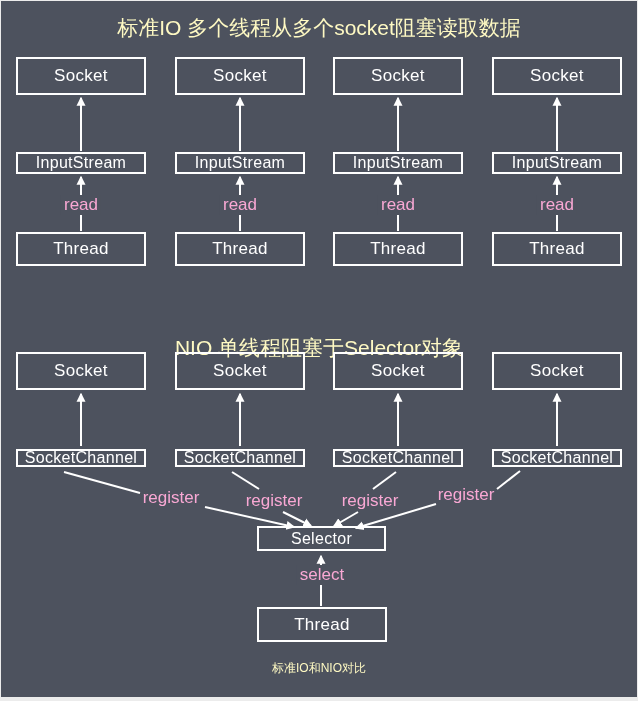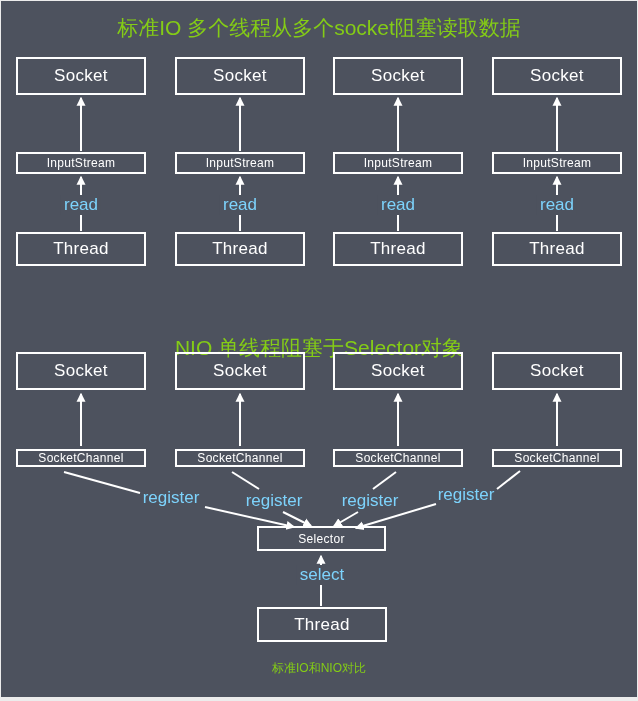--- a/index.html
+++ b/index.html
@@ -24,40 +24,40 @@
   }
   .arrows line{stroke:#ffffff;stroke-width:2px;}
   .box{
     position:absolute;box-sizing:border-box;
     border:2px solid #ffffff;
     color:#ffffff;
     display:flex;align-items:center;justify-content:center;
     font-size:17px;letter-spacing:.3px;
     z-index:2;
   }
-  .small{font-size:12px;}
+  .small{font-size:16px;}
   
   .c1{left:15px;} .c2{left:174px;} .c3{left:332px;} .c4{left:491px;}
   .w{width:130px;}
   .socket-r1{top:56px;height:38px;}
   .stream{top:151px;height:22px;}
   .thread-r1{top:231px;height:34px;}
   .socket-r2{top:351px;height:38px;}
   .channel{top:448px;height:18px;}
   .selector{left:256px;top:525px;width:129px;height:25px;}
   .thread-b{left:256px;top:606px;width:130px;height:35px;}
   .title{
     position:absolute;left:0;width:636px;text-align:center;
-    color:#84cc16;font-size:21px;z-index:2;
+    color:#fef9c3;font-size:21px;z-index:2;
   }
   .title1{top:13px;}
   .title2{top:309px;margin-top:24px;}
   .caption{top:659px;font-size:12px;}
   .lbl{
-    position:absolute;color:#7dd3fc;font-size:17px;z-index:3;
+    position:absolute;color:#f9a8d4;font-size:17px;z-index:3;
     transform:translate(-50%,-50%);white-space:nowrap;
   }
   .masked{background:#4d525e;padding:0 3px;}
   .read1{left:80px;top:204px;}  .read2{left:239px;top:204px;}
   .read3{left:397px;top:204px;} .read4{left:556px;top:204px;}
   .reg1{left:170px;top:497px;} .reg2{left:273px;top:500px;}
   .reg3{left:369px;top:500px;} .reg4{left:465px;top:494px;}
   .select-lbl{left:321px;top:574px;}
 </style>
 </head>

